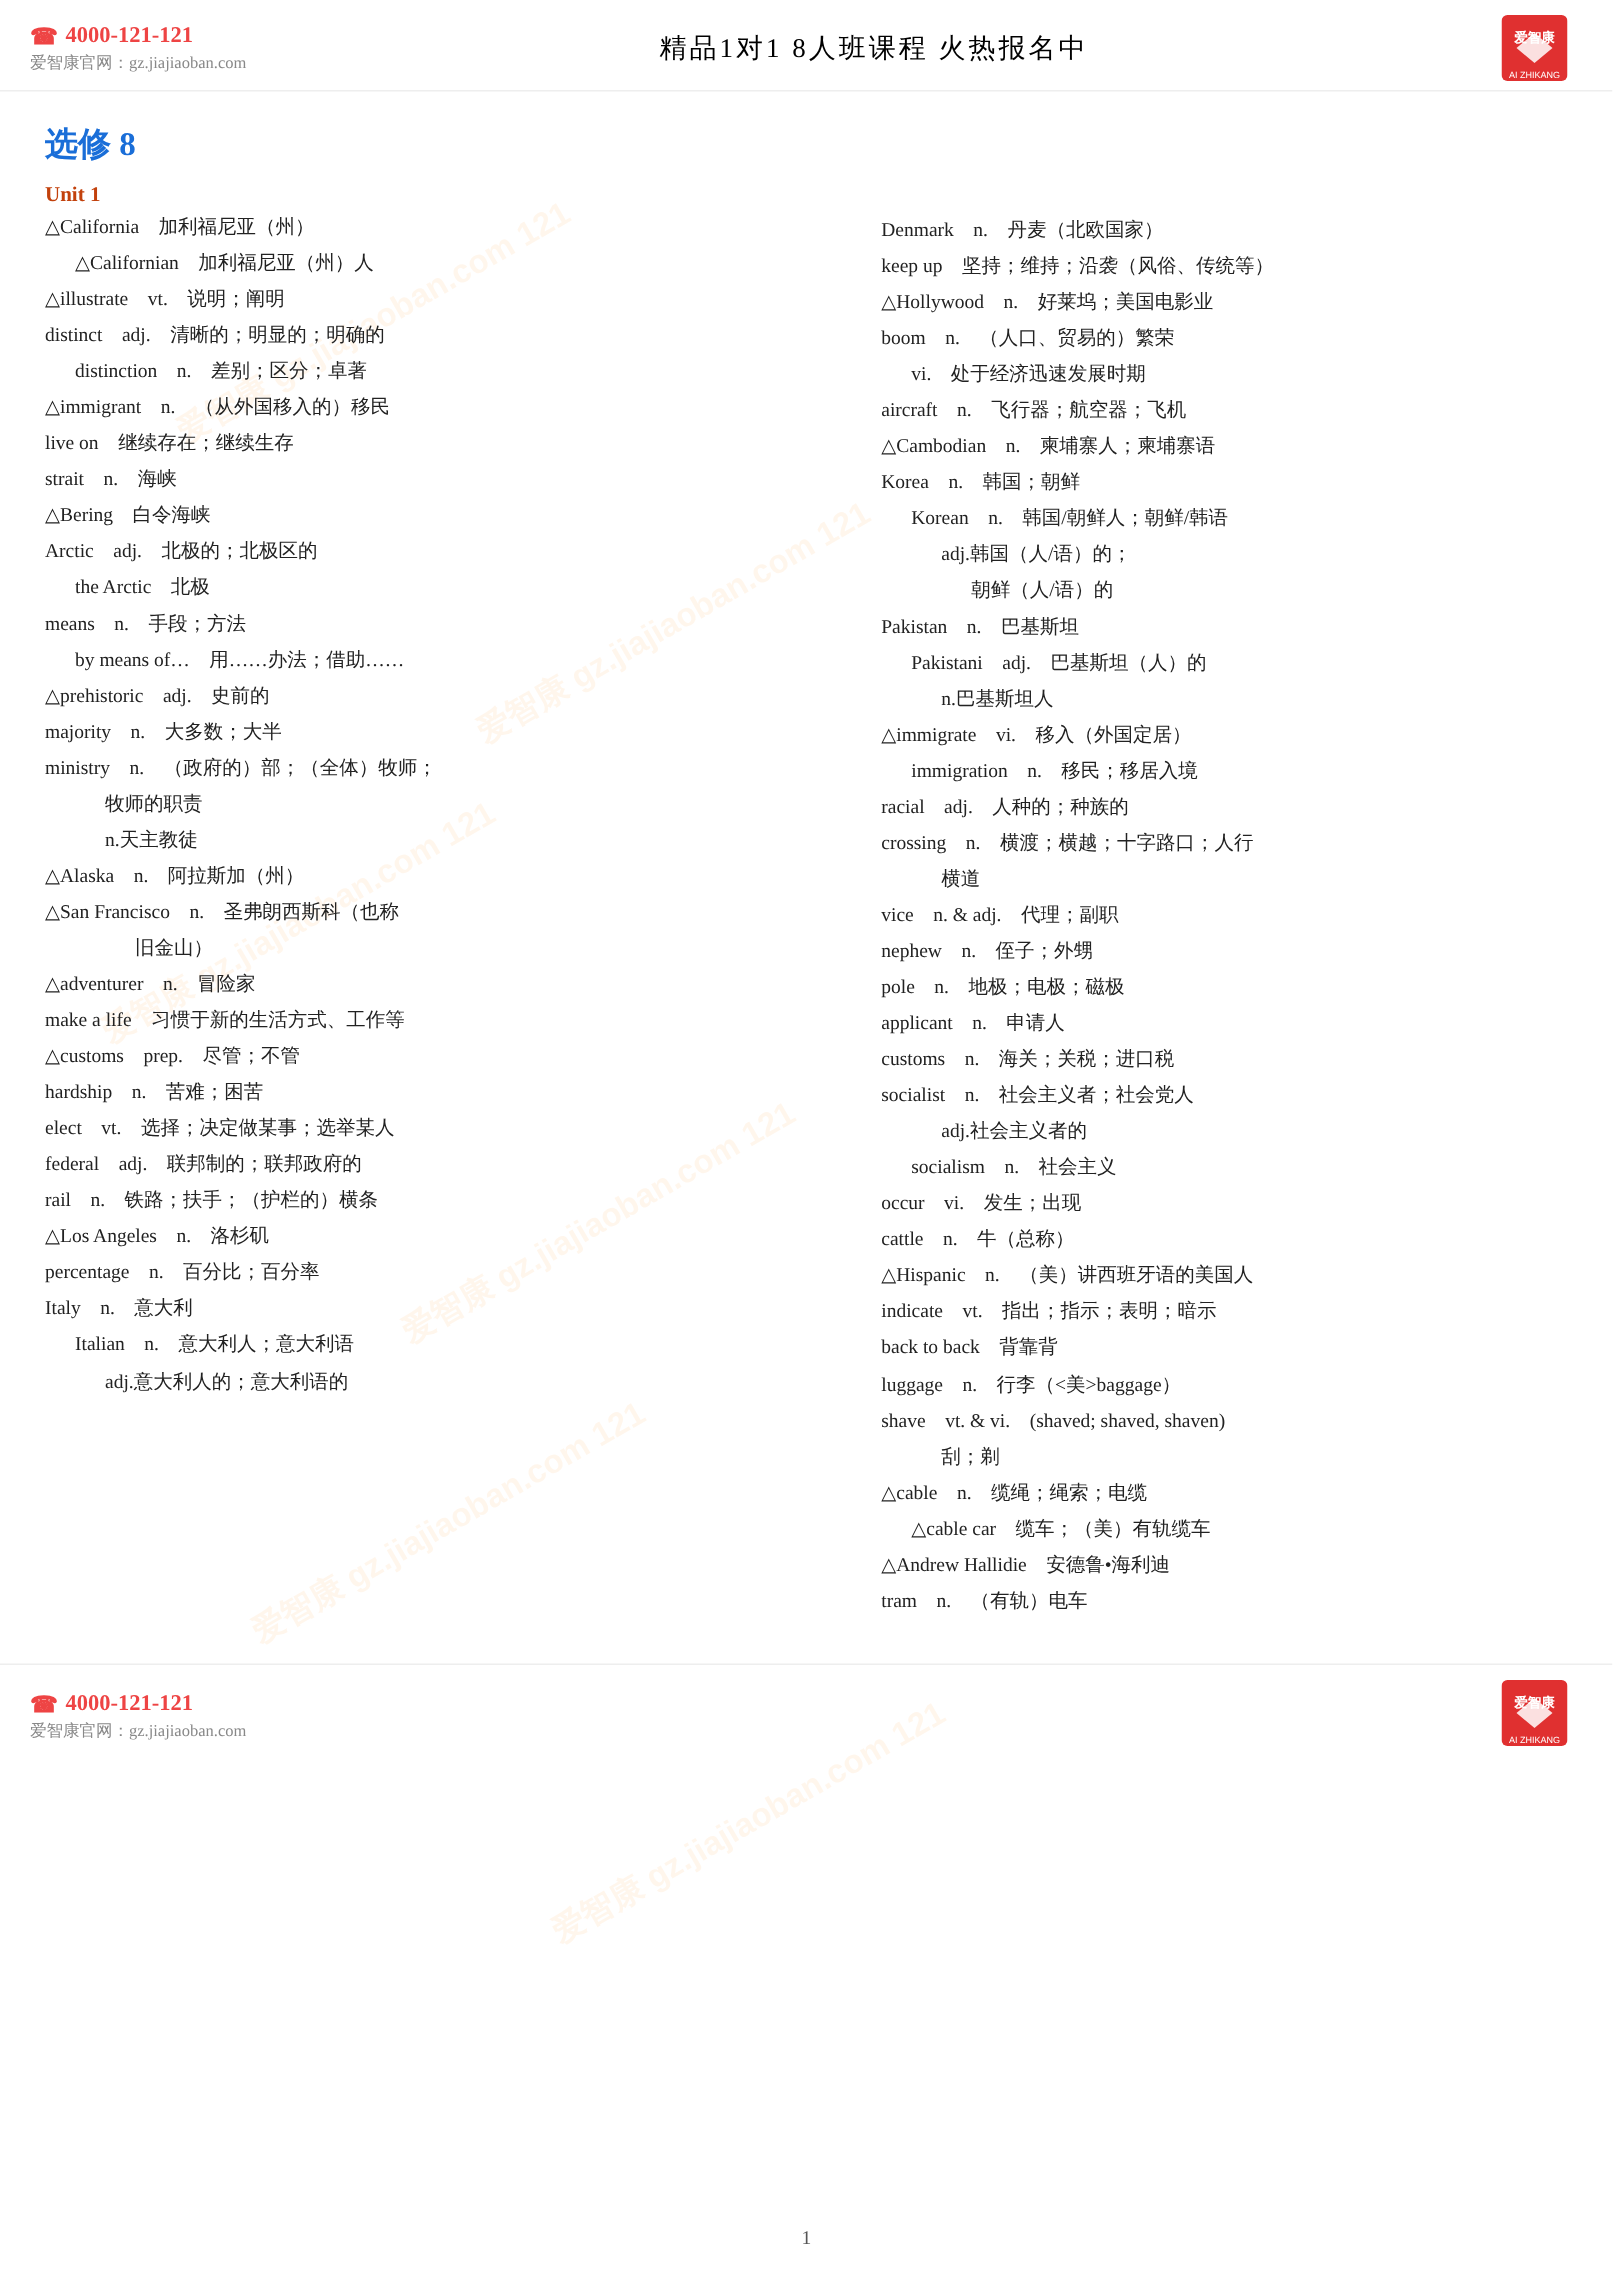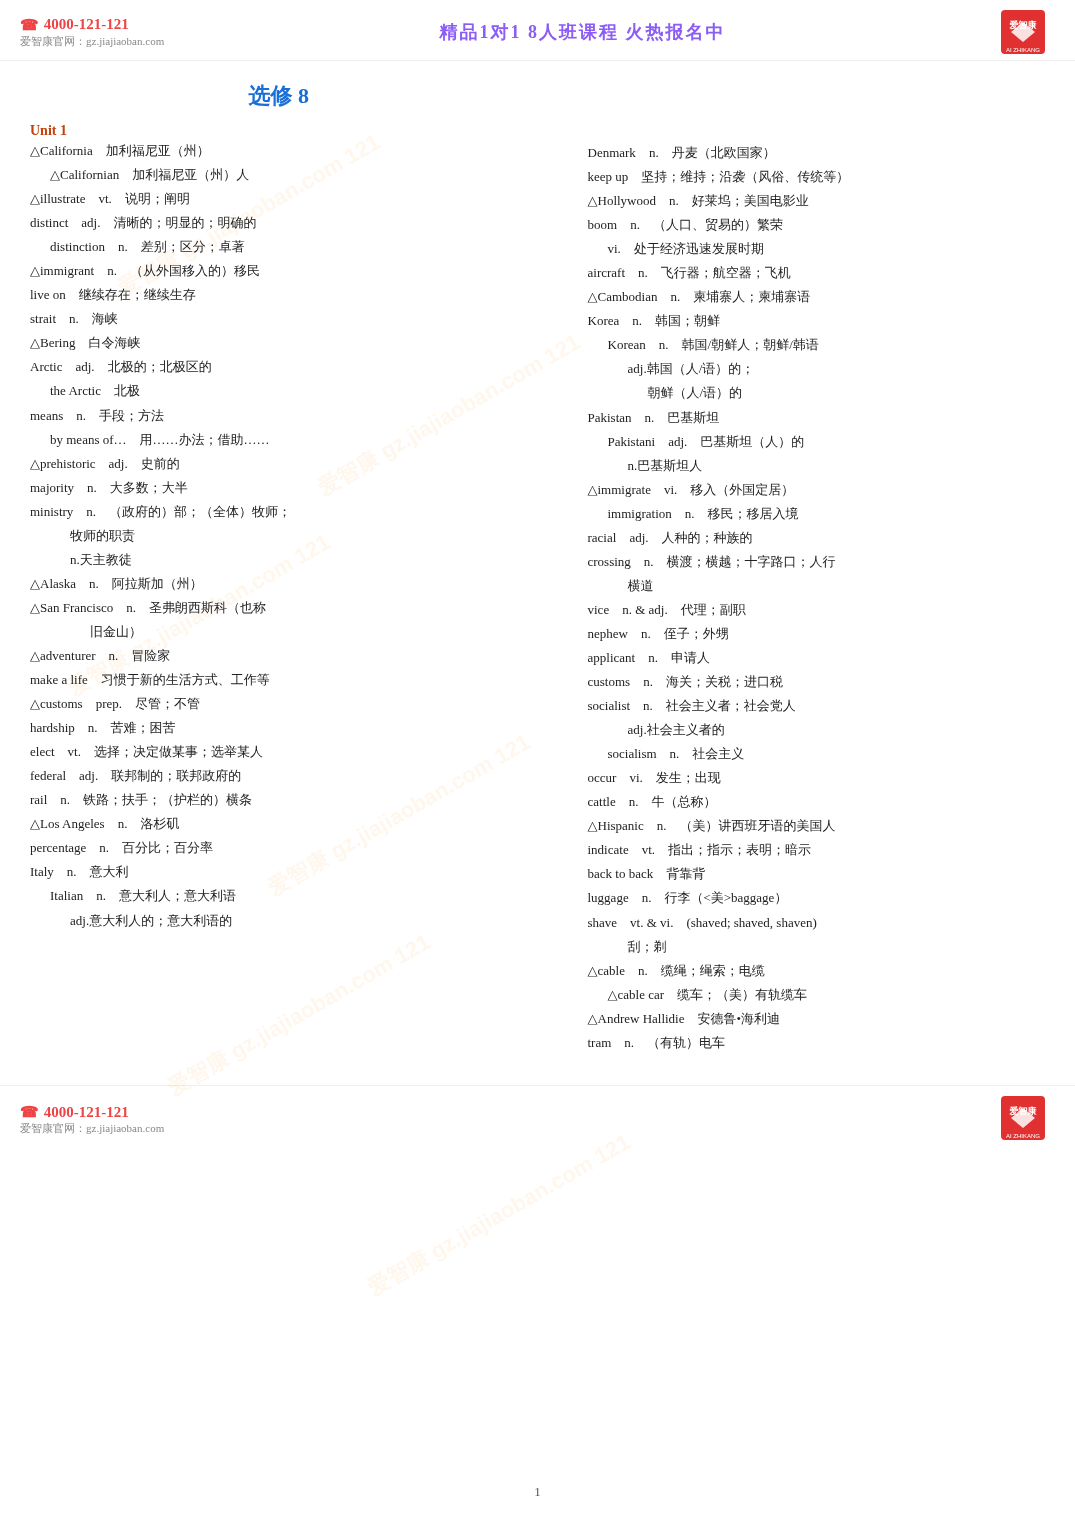--- a/index.html
+++ b/index.html
@@ -30,22 +30,22 @@
       display: flex;
       align-items: center;
       gap: 5px;
     }
     .header-website {
       font-size: 11px;
       color: #888;
     }
     .header-center {
       font-size: 18px;
-      font-weight: bold;
-      color: #8b5cf6;
+      font-weight: normal;
+      color: #000000;
       letter-spacing: 2px;
     }
     .header-logo {
       display: flex;
       align-items: center;
       gap: 4px;
     }
     .logo-icon {
       width: 44px;
       height: 44px;
@@ -63,21 +63,20 @@
     }
     .right-col {
       flex: 1;
       min-width: 0;
     }
     .section-title {
       color: #1a6ed8;
       font-size: 22px;
       font-weight: bold;
       margin-bottom: 12px;
-      text-align: center;
     }
     .unit-title {
       color: #c2410c;
       font-size: 14px;
       font-weight: bold;
     }
     .word-entry {
       line-height: 1.85;
       font-size: 13px;
       padding-left: 0;
@@ -235,20 +234,21 @@
       <div><span class="en">Pakistan</span>　<span class="en">n.</span>　巴基斯坦</div>
       <div class="indent1"><span class="en">Pakistani</span>　<span class="en">adj.</span>　巴基斯坦（人）的</div>
       <div class="indent2"><span class="en">n.</span>巴基斯坦人</div>
       <div><span class="triangle en"></span><span class="en">immigrate</span>　<span class="en">vi.</span>　移入（外国定居）</div>
       <div class="indent1"><span class="en">immigration</span>　<span class="en">n.</span>　移民；移居入境</div>
       <div><span class="en">racial</span>　<span class="en">adj.</span>　人种的；种族的</div>
       <div><span class="en">crossing</span>　<span class="en">n.</span>　横渡；横越；十字路口；人行</div>
       <div class="indent2">横道</div>
       <div><span class="en">vice</span>　<span class="en">n. &amp; adj.</span>　代理；副职</div>
       <div><span class="en">nephew</span>　<span class="en">n.</span>　侄子；外甥</div>
+      <div><span class="en">pole</span>　<span class="en">n.</span>　地极；电极；磁极</div>
       <div><span class="en">applicant</span>　<span class="en">n.</span>　申请人</div>
       <div><span class="en">customs</span>　<span class="en">n.</span>　海关；关税；进口税</div>
       <div><span class="en">socialist</span>　<span class="en">n.</span>　社会主义者；社会党人</div>
       <div class="indent2"><span class="en">adj.</span>社会主义者的</div>
       <div class="indent1"><span class="en">socialism</span>　<span class="en">n.</span>　社会主义</div>
       <div><span class="en">occur</span>　<span class="en">vi.</span>　发生；出现</div>
       <div><span class="en">cattle</span>　<span class="en">n.</span>　牛（总称）</div>
       <div><span class="triangle en"></span><span class="en">Hispanic</span>　<span class="en">n.</span>　（美）讲西班牙语的美国人</div>
       <div><span class="en">indicate</span>　<span class="en">vt.</span>　指出；指示；表明；暗示</div>
       <div><span class="en">back to back</span>　背靠背</div>

